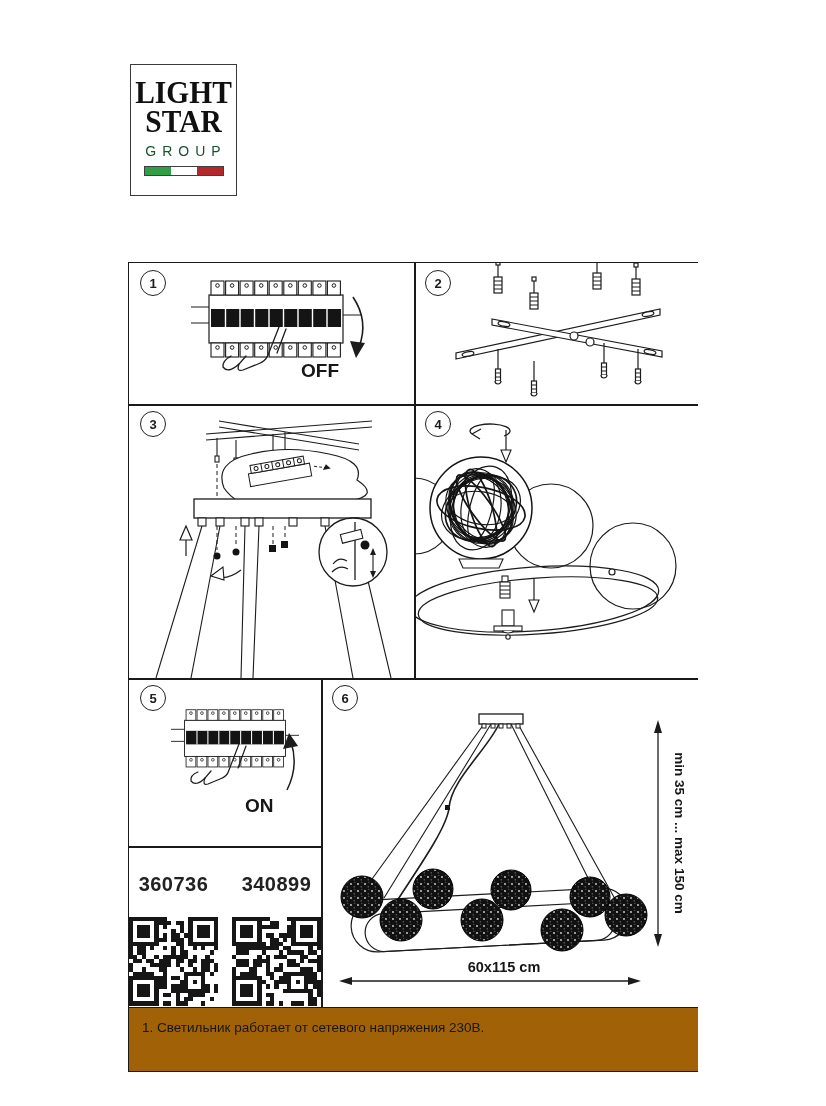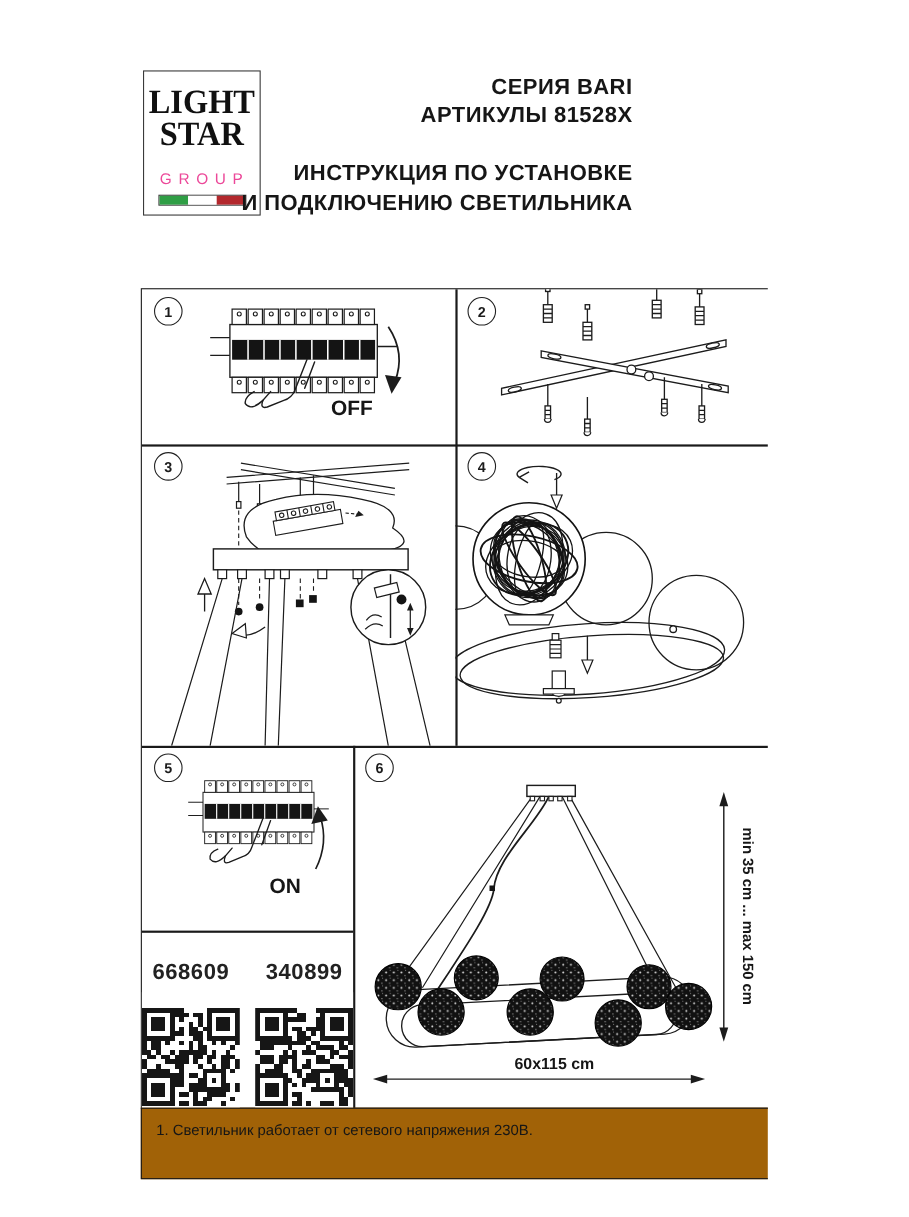--- a/index.html
+++ b/index.html
@@ -5,21 +5,21 @@
   html,body{margin:0;padding:0;background:#ffffff;}
   .page{position:relative;width:698px;height:1106px;background:#fff;
         font-family:"Liberation Sans",sans-serif;color:#1b1b1b;overflow:hidden;}
 
   
   .logo{position:absolute;left:130px;top:64px;width:107px;height:132px;
         border:1.5px solid #3a3a3a;box-sizing:border-box;text-align:center;background:#fff;}
   .logo-word{font-family:"Liberation Serif",serif;font-weight:bold;font-size:31px;
              line-height:29px;color:#101010;transform:scaleX(.95);}
   .logo-word.first{margin-top:13px;}
-  .logo-group{margin-top:18px;font-size:14px;letter-spacing:6px;color:#ec4899;
+  .logo-group{margin-top:7px;font-size:14px;letter-spacing:6px;color:#14532d;
               padding-left:5px;font-weight:normal;}
   .logo-flag{width:80px;height:10px;margin:7px auto 0;border:1px solid #3f3f3f;
              display:flex;box-sizing:border-box;}
   .logo-flag div{flex:1;}
   .title-block{position:absolute;top:66px;right:123px;text-align:right;
                font-weight:bold;font-size:20px;line-height:26px;letter-spacing:.4px;color:#161616;}
   .title-instr{margin-top:27px;line-height:27px;}
 
   
   .grid{position:absolute;left:128px;top:262px;width:575px;height:746px;
@@ -86,28 +86,20 @@
     <div class="logo-word first">LIGHT</div>
     <div class="logo-word">STAR</div>
     <div class="logo-group">GROUP</div>
     <div class="logo-flag">
       <div style="background:#2f9e45"></div>
         <div style="background:#ffffff"></div>
         <div style="background:#b3282d"></div>
     </div>
   </div>
 
-  <div class="title-block">
-    <div>СЕРИЯ BARI</div>
-    <div>АРТИКУЛЫ 81528X</div>
-    <div class="title-instr">
-      <div>ИНСТРУКЦИЯ ПО УСТАНОВКЕ</div>
-      <div>И ПОДКЛЮЧЕНИЮ СВЕТИЛЬНИКА</div>
-    </div>
-  </div>
 
   <div class="grid">
     <div class="gline" style="left:285px;top:0;width:1.5px;height:415px"></div>
     <div class="gline" style="left:0;top:141px;width:100%;height:1.5px"></div>
     <div class="gline" style="left:0;top:415px;width:100%;height:1.5px"></div>
     <div class="gline" style="left:192px;top:415px;width:1.5px;height:331px"></div>
     <div class="gline" style="left:0;top:583px;width:192px;height:1.5px"></div>
 
     <div class="panel" style="left:0;top:0;width:285px;height:141px">
       <div class="num">1</div>
@@ -349,21 +341,21 @@
           <path d="M158 112 Q170 88 162 64" stroke="#1c1c1c" stroke-width="1.5" fill="none"></path>
           <polygon points="160,55 154,71 169,68" fill="#1c1c1c"></polygon>
         </g>
         <text x="116" y="134" font-size="19" font-weight="bold" fill="#161616">ON</text>
       </svg>
     </div>
 
     <div class="panel" style="left:0;top:583px;width:192px;height:160px">
       <div class="qr-wrap">
         <div class="qr-col">
-          <div class="qr-label">668609</div>
+          <div class="qr-label">360736</div>
           <svg class="qr" viewBox="0 0 126 126">
               <g fill="#161616" shape-rendering="crispEdges">
                 <rect x="42" y="0" width="6" height="6"></rect>
                 <rect x="48" y="0" width="6" height="6"></rect>
                 <rect x="42" y="6" width="6" height="6"></rect>
                 <rect x="48" y="6" width="6" height="6"></rect>
                 <rect x="54" y="6" width="6" height="6"></rect>
                 <rect x="66" y="6" width="6" height="6"></rect>
                 <rect x="72" y="6" width="6" height="6"></rect>
                 <rect x="48" y="12" width="6" height="6"></rect>

